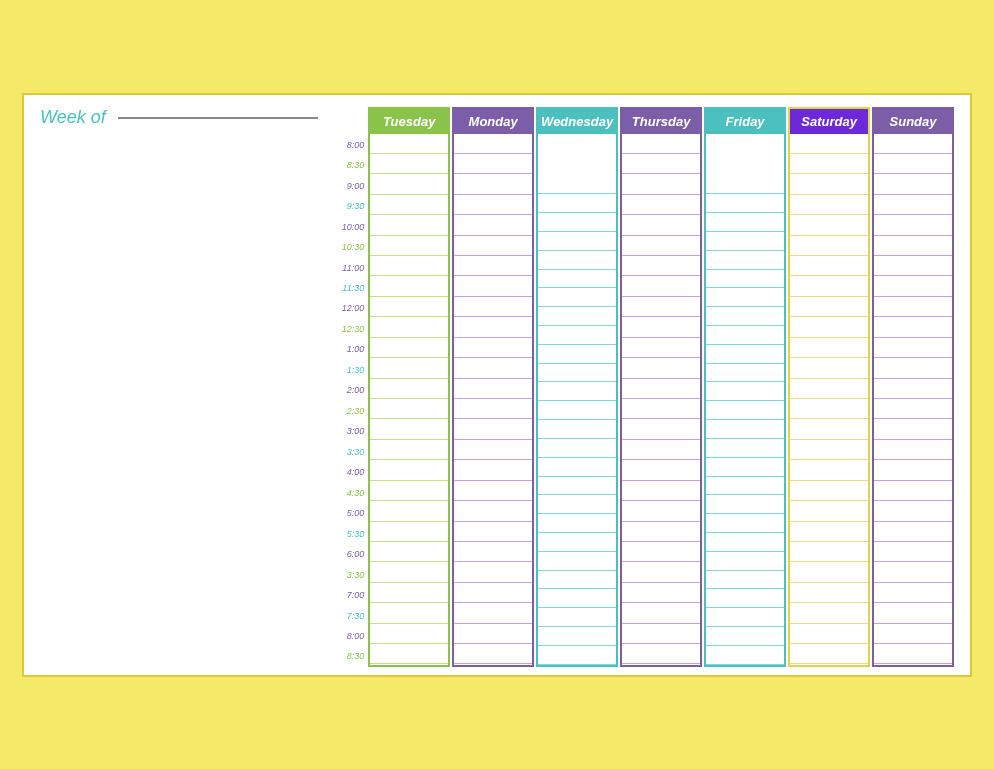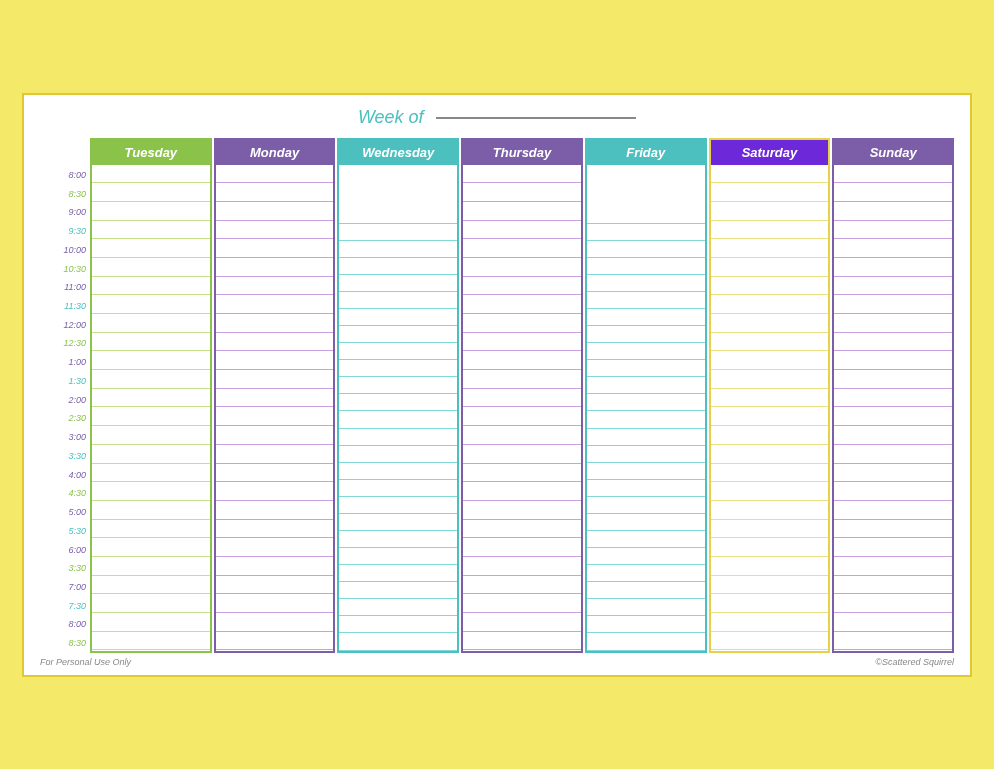--- a/index.html
+++ b/index.html
@@ -12,21 +12,21 @@
       height: 769px;
       font-family: Arial, sans-serif;
     }
     .page {
       background: #fff;
       width: 950px;
       height: 584px;
       border: 2px solid #e0c830;
       padding: 12px 16px 8px 16px;
       display: flex;
-      flex-direction: column;
+      flex-direction: row;
     }
     .week-header {
       text-align: center;
       margin-bottom: 10px;
     }
     .week-header span {
       color: #4cbfbf;
       font-size: 18px;
       font-style: italic;
     }
@@ -358,17 +358,13 @@
             <div class="day-slot"></div>
             <div class="day-slot"></div>
             <div class="day-slot"></div>
             <div class="day-slot"></div>
             <div class="day-slot"></div>
             <div class="day-slot"></div>
           </div>
         </div>
       </div>
   </div>
-  <div class="footer">
-    <span>For Personal Use Only</span>
-    <span>©Scattered Squirrel</span>
-  </div>
 </div>
 
 </body></html>

